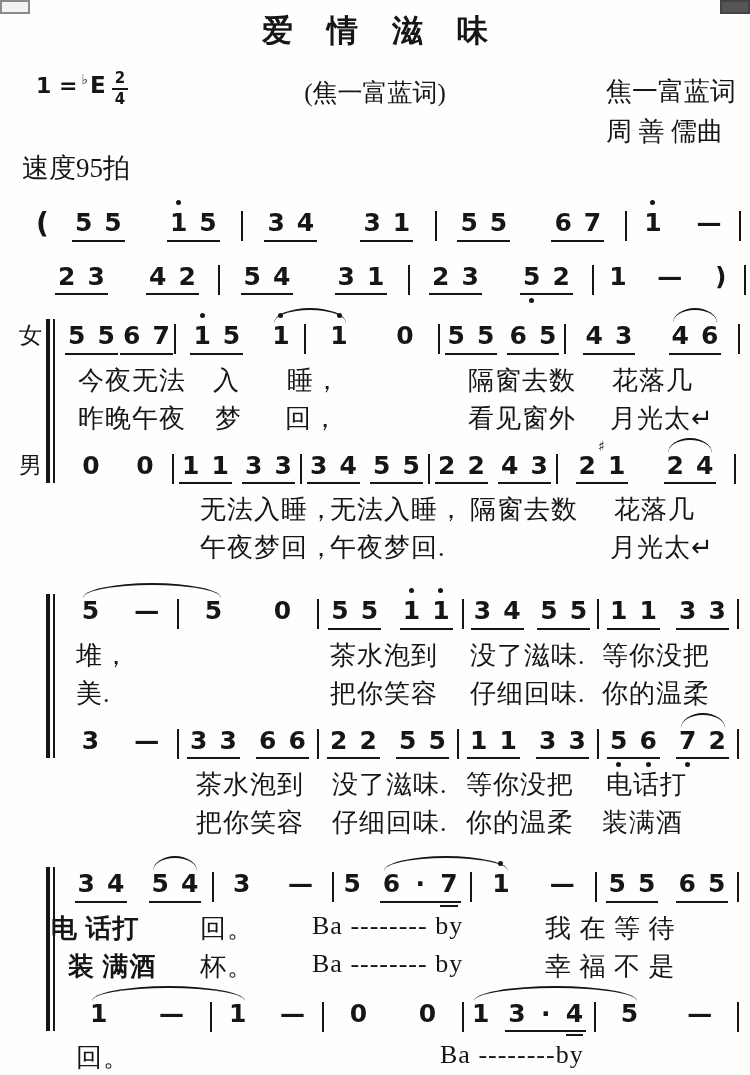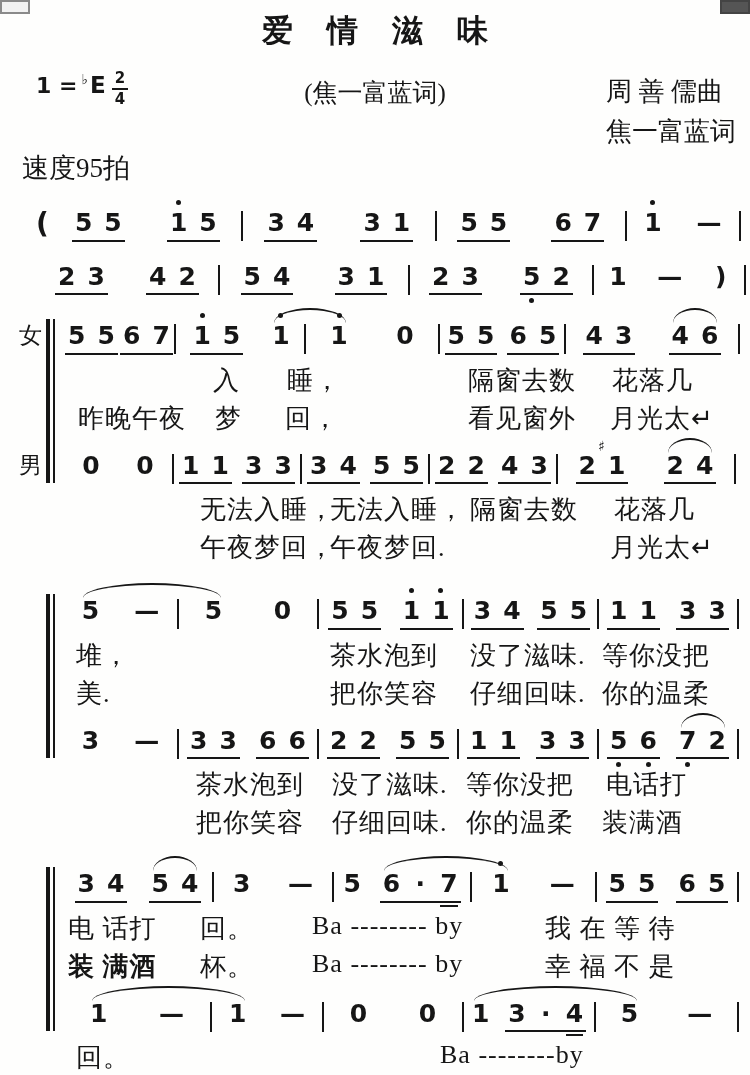--- a/index.html
+++ b/index.html
@@ -55,22 +55,22 @@
   <div class="artifact tr"></div>
 
   <h1 class="title">爱情滋味</h1>
 
   <div class="meta">
     <div class="keysig">
       <span>1 =</span><span class="flat">♭</span><span class="keyletter">E</span><span class="frac"><span class="num">2</span><span class="den">4</span></span>
     </div>
     <div class="subtitle">(焦一富蓝词)</div>
     <div class="credits">
+      <div>焦一富蓝词</div>
       <div>周 善 儒曲</div>
-      <div>焦一富蓝词</div>
     </div>
   </div>
 
   <div class="tempo">速度95拍</div>
 
   <div id="score">
       <div class="system" style="margin-top: 4px;">
         <div class="nrow">
           <span class="vlabel"></span>
           <span class="paren">(</span>
@@ -202,20 +202,21 @@
             <span class="beam">
               <span class="tok">4</span>
               <span class="tok">6</span>
             </span>
           </span>
           <span class="barline"></span>
           <div class="arc" style="left: 273.881px; width: 72.4294px; top: 1px;"></div>
           <div class="arc" style="left: 673.334px; width: 43.6794px; top: 1px;"></div>
         </div>
         <div class="lrow">
+          <span class="lyr" style="left: 78px;">今夜无法</span>
           <span class="lyr" style="left: 213px;">入</span>
           <span class="lyr" style="left: 287px;">睡，</span>
           <span class="lyr" style="left: 468px;">隔窗去数</span>
           <span class="lyr" style="left: 612px;">花落几</span>
         </div>
         <div class="lrow">
           <span class="lyr" style="left: 78px;">昨晚午夜</span>
           <span class="lyr" style="left: 215px;">梦</span>
           <span class="lyr" style="left: 285px;">回，</span>
           <span class="lyr" style="left: 468px;">看见窗外</span>
@@ -455,21 +456,21 @@
             <span class="beam">
               <span class="tok">6</span>
               <span class="tok">5</span>
             </span>
           </span>
           <span class="barline"></span>
           <div class="arc" style="left: 153.334px; width: 43.6794px; top: 1px;"></div>
           <div class="arc" style="left: 384.475px; width: 123.679px; top: 1px;"></div>
         </div>
         <div class="lrow">
-          <span class="lyr" style="left: 68px;">电 话打</span>
+          <span class="lyr" style="left: 51px; font-weight: bold;">电 话打</span>
           <span class="lyr" style="left: 200px;">回。</span>
           <span class="lyr" style="left: 312px;">Ba -------- by</span>
           <span class="lyr" style="left: 545px;">我 在 等 待</span>
         </div>
         <div class="lrow">
           <span class="lyr" style="left: 68px; font-weight: bold;">装 满酒</span>
           <span class="lyr" style="left: 200px;">杯。</span>
           <span class="lyr" style="left: 312px;">Ba -------- by</span>
           <span class="lyr" style="left: 545px;">幸 福 不 是</span>
         </div>

